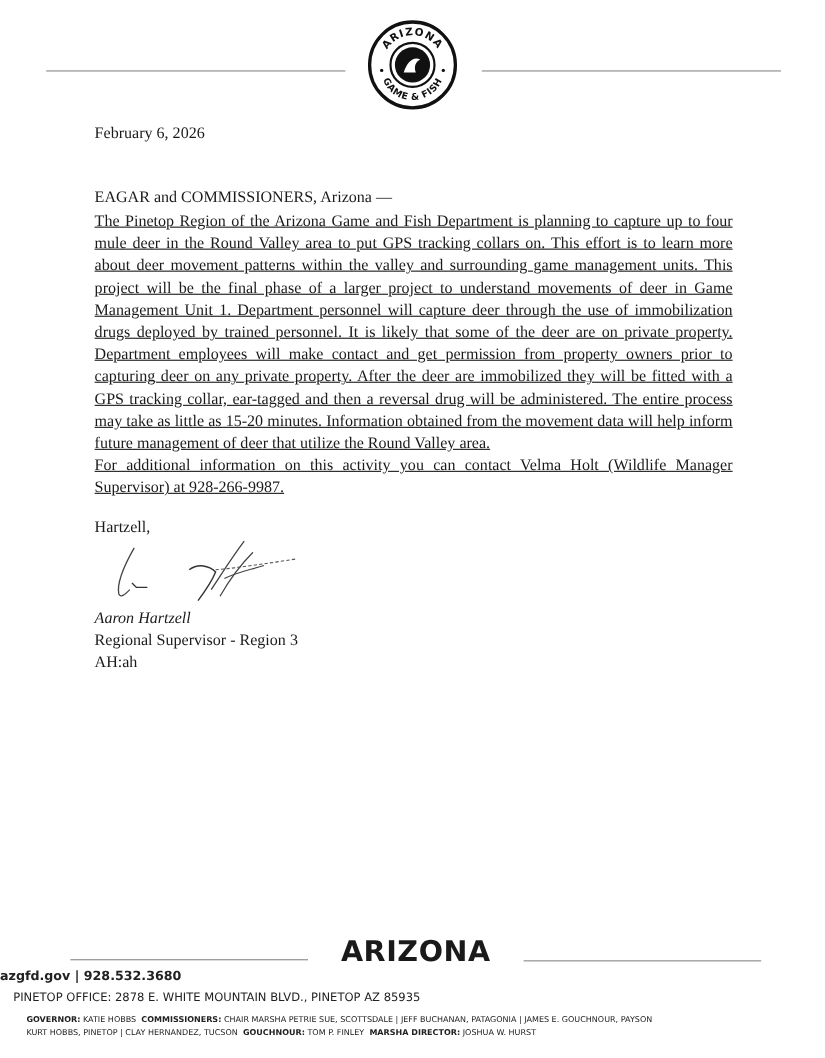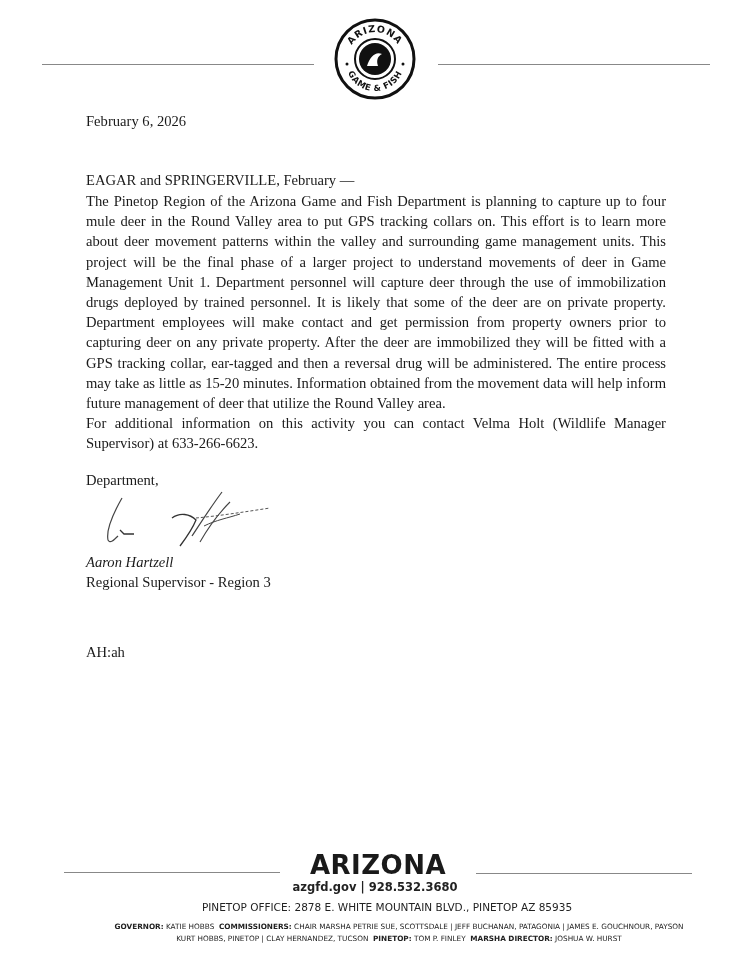--- a/index.html
+++ b/index.html
@@ -2,26 +2,26 @@
 <html><head>
 <meta charset="utf-8">
 <style>
   html, body { margin:0; padding:0; background:#ffffff; }
   body { width:750px; height:962px; position:relative; overflow:hidden; font-family:"Liberation Serif", serif; color:#1a1a1a; }
   .hline { position:absolute; height:1px; background:#888; }
   .logo { position:absolute; left:334px; top:18px; width:82px; height:82px; }
   .letter { position:absolute; left:86px; width:580px; font-size:14.6px; line-height:20.2px; }
   .date { top:111px; }
   .dateline { top:170px; }
-  .body-p { text-align:justify; margin:0; }
+  .body-p { text-align:justify; margin:0;text-decoration:underline; }
   .para1 { top:191px; }
   .para2 { top:413px; }
   .sign { position:absolute; left:86px; font-size:14.6px; }
   .footer-logo { position:absolute; left:300px; top:850px; width:156px; height:28px; }
-  .footer-text { position:absolute; left:0; width:750px; text-align:center; font-family:"DejaVu Sans", sans-serif; color:#222; }
+  .footer-text { position:absolute; left:0; width:750px; text-align:left; font-family:"DejaVu Sans", sans-serif; color:#222; }
   .f1 { top:880px; font-size:11.5px; font-weight:bold; }
   .f2 { top:901px; font-size:10.5px;margin-left:12px; }
   .f3 { top:921px; font-size:7.3px; line-height:12px;margin-left:24px; }
   .f3 b { font-weight:bold; }
 </style>
 </head>
 <body>
 
 <div class="hline" style="left:42px; top:64px; width:272px;"></div>
 <div class="hline" style="left:438px; top:64px; width:272px;"></div>
@@ -39,56 +39,56 @@
     <textPath href="#arcTop" startOffset="50%" text-anchor="middle">ARIZONA</textPath>
   </text>
   <text font-family="DejaVu Sans, sans-serif" font-size="8.5" font-weight="bold" fill="#111" letter-spacing="0.5">
     <textPath href="#arcBot" startOffset="50%" text-anchor="middle">GAME &amp; FISH</textPath>
   </text>
   <circle cx="13" cy="46" r="1.5" fill="#111"></circle>
   <circle cx="69" cy="46" r="1.5" fill="#111"></circle>
 </svg>
 
 <div class="letter date">February 6, 2026</div>
-<div class="letter dateline">EAGAR and SPRINGERVILLE, February —</div>
+<div class="letter dateline">EAGAR and COMMISSIONERS, Arizona —</div>
 <p class="letter body-p para1">The Pinetop Region of the Arizona Game and Fish Department is planning to capture up to four mule deer in the Round Valley area to put GPS tracking collars on.  This effort is to learn more about deer movement patterns within the valley and surrounding game management units. This project will be the final phase of a larger project to understand movements of deer in Game Management Unit 1. Department personnel will capture deer through the use of immobilization drugs deployed by trained personnel.  It is likely that some of the deer are on private property. Department employees will make contact and get permission from property owners prior to capturing deer on any private property.  After the deer are immobilized they will be fitted with a GPS tracking collar, ear-tagged and then a reversal drug will be administered.  The entire process may take as little as 15-20 minutes. Information obtained from the movement data will help inform future management of deer that utilize the Round Valley area.</p>
-<p class="letter body-p para2">For additional information on this activity you can contact Velma Holt (Wildlife Manager Supervisor) at 633-266-6623.</p>
+<p class="letter body-p para2">For additional information on this activity you can contact Velma Holt (Wildlife Manager Supervisor) at 928-266-9987.</p>
 
-<div class="sign" style="top:472px;">Department,</div>
+<div class="sign" style="top:472px;">Hartzell,</div>
 
 <svg style="position:absolute; left:100px; top:488px; width:180px; height:68px;" viewBox="0 0 180 68">
   <path d="M22 10 C14 24, 6 42, 8 52 C10 56, 14 52, 18 48" stroke="#444" stroke-width="1.2" fill="none"></path>
   <path d="M20 42 L24 46 L34 46" stroke="#333" stroke-width="1.3" fill="none"></path>
   <path d="M72 30 C80 24, 90 26, 96 32 C92 42, 86 50, 80 58" stroke="#333" stroke-width="1.3" fill="none"></path>
   <path d="M92 48 C100 36, 110 20, 122 4" stroke="#444" stroke-width="1.2" fill="none"></path>
   <path d="M100 54 C108 40, 118 26, 130 14" stroke="#444" stroke-width="1.1" fill="none"></path>
   <path d="M96 30 C118 28, 144 24, 170 20" stroke="#555" stroke-width="1" stroke-dasharray="3 2" fill="none"></path>
   <path d="M104 38 C116 32, 128 30, 140 26" stroke="#444" stroke-width="1" fill="none"></path>
 </svg>
 
 <div class="sign" style="top:554px;font-style:italic;">Aaron Hartzell</div>
 <div class="sign" style="top:574px;">Regional Supervisor - Region 3</div>
-<div class="sign" style="top:644px;">AH:ah</div>
+<div class="sign" style="top:594px;">AH:ah</div>
 
 <div class="hline" style="left:64px; top:872px; width:216px;"></div>
 <div class="hline" style="left:476px; top:873px; width:216px;"></div>
 
 <svg class="footer-logo" viewBox="0 0 156 28">
   <text x="78" y="24" text-anchor="middle" font-family="DejaVu Sans, sans-serif" font-size="26" font-weight="bold" fill="#1a1a1a" letter-spacing="0.5">ARIZONA</text>
 </svg>
 
 <div class="footer-text f1">azgfd.gov  |  928.532.3680</div>
 <div class="footer-text f2">PINETOP OFFICE: 2878 E. WHITE MOUNTAIN BLVD., PINETOP AZ 85935</div>
 <div class="footer-text f3">
   <div>
     <b>GOVERNOR:</b>
     <span>KATIE HOBBS</span>
     &nbsp;<b>COMMISSIONERS:</b>
     <span>CHAIR MARSHA PETRIE SUE, SCOTTSDALE | JEFF BUCHANAN, PATAGONIA | JAMES E. GOUCHNOUR, PAYSON</span>
   </div>
   <div>
     <span>KURT HOBBS, PINETOP | CLAY HERNANDEZ, TUCSON</span>
-    &nbsp;<b>PINETOP:</b>
+    &nbsp;<b>GOUCHNOUR:</b>
     <span>TOM P. FINLEY</span>
     &nbsp;<b>MARSHA DIRECTOR:</b>
     <span>JOSHUA W. HURST</span>
   </div>
 </div>
 
 </body></html>

